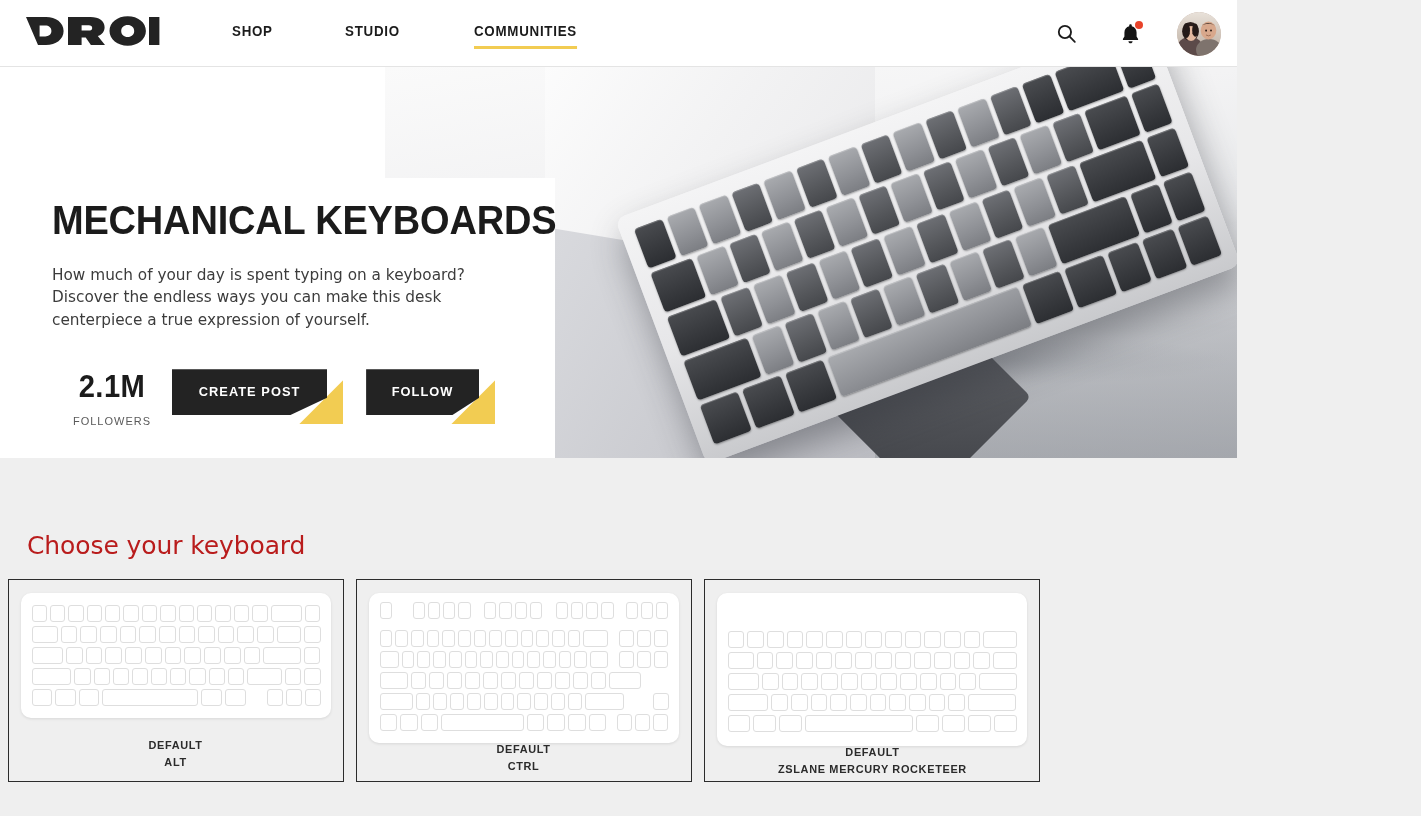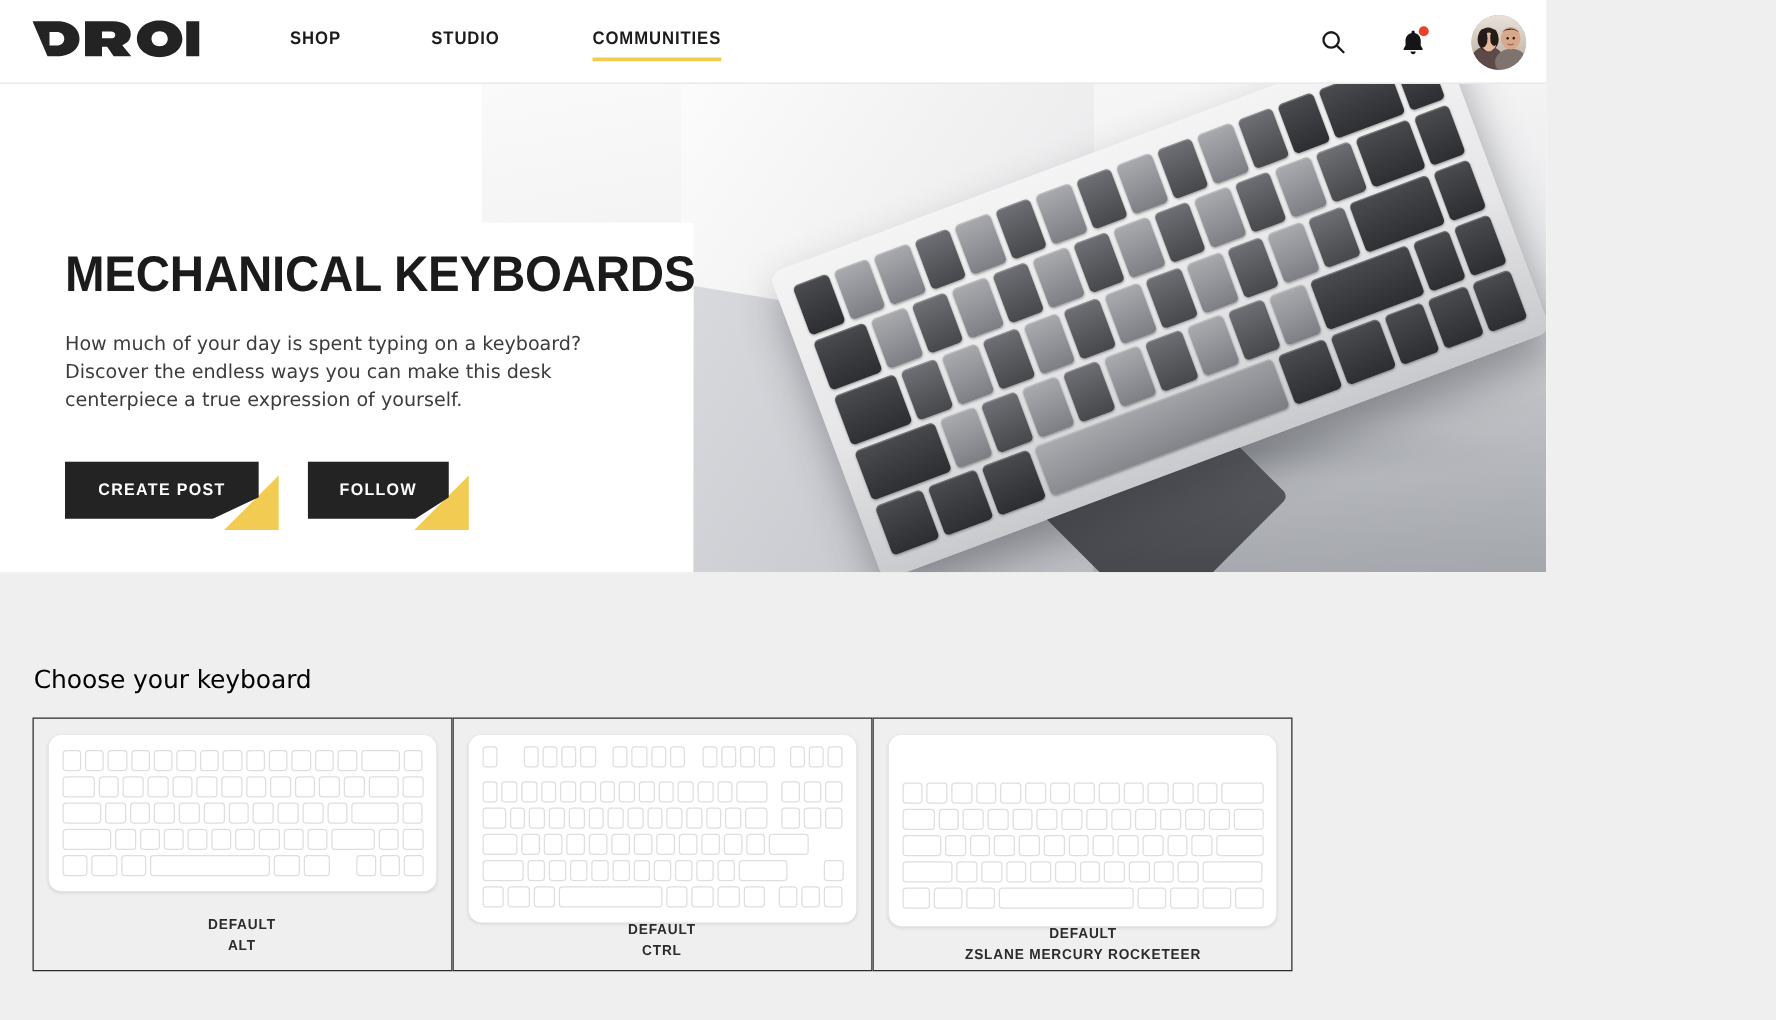--- a/index.html
+++ b/index.html
@@ -297,31 +297,32 @@
   
   .chooser {
     position: relative;
     background: #efefef;
     padding: 73px 0 0 0;
     height: 358px;
   }
 
   .chooser-title {
     margin-left: 27px;
-    font-size: 20px;
+    font-size: 25px;
     font-weight: 400;
-    color: #000000;
+    color: #b91c1c;
     font-family: "DejaVu Sans", sans-serif;
     letter-spacing: -0.1px;
   }
 
   .cards {
     margin-top: 19px;
-    margin-left: 26px;
+    margin-left: 8px;
     display: flex;
+    gap: 12px;
   }
 
   .kb-card {
     width: 336px;
     height: 203px;
     border: 1px solid #2c2c2c;
     background: #efefef;
     display: flex;
     flex-direction: column;
     align-items: center;
@@ -539,20 +540,24 @@
         </div>
       </div>
     </div>
 
     <div class="hero-copy">
       <h1 class="hero-title">MECHANICAL KEYBOARDS</h1>
       <p class="hero-desc">How much of your day is spent typing on a keyboard? Discover the endless ways you can make this desk centerpiece a true expression of yourself.</p>
 
       <div class="hero-actions">
 
+        <div class="followers">
+          <div class="followers-count">2.1M</div>
+          <div class="followers-label">FOLLOWERS</div>
+        </div>
 
         <div class="notch-btn">
           <div class="btn-tri"></div>
           <div class="btn-face"><span>CREATE POST</span></div>
         </div>
 
         <div class="notch-btn">
           <div class="btn-tri"></div>
           <div class="btn-face"><span>FOLLOW</span></div>
         </div>

